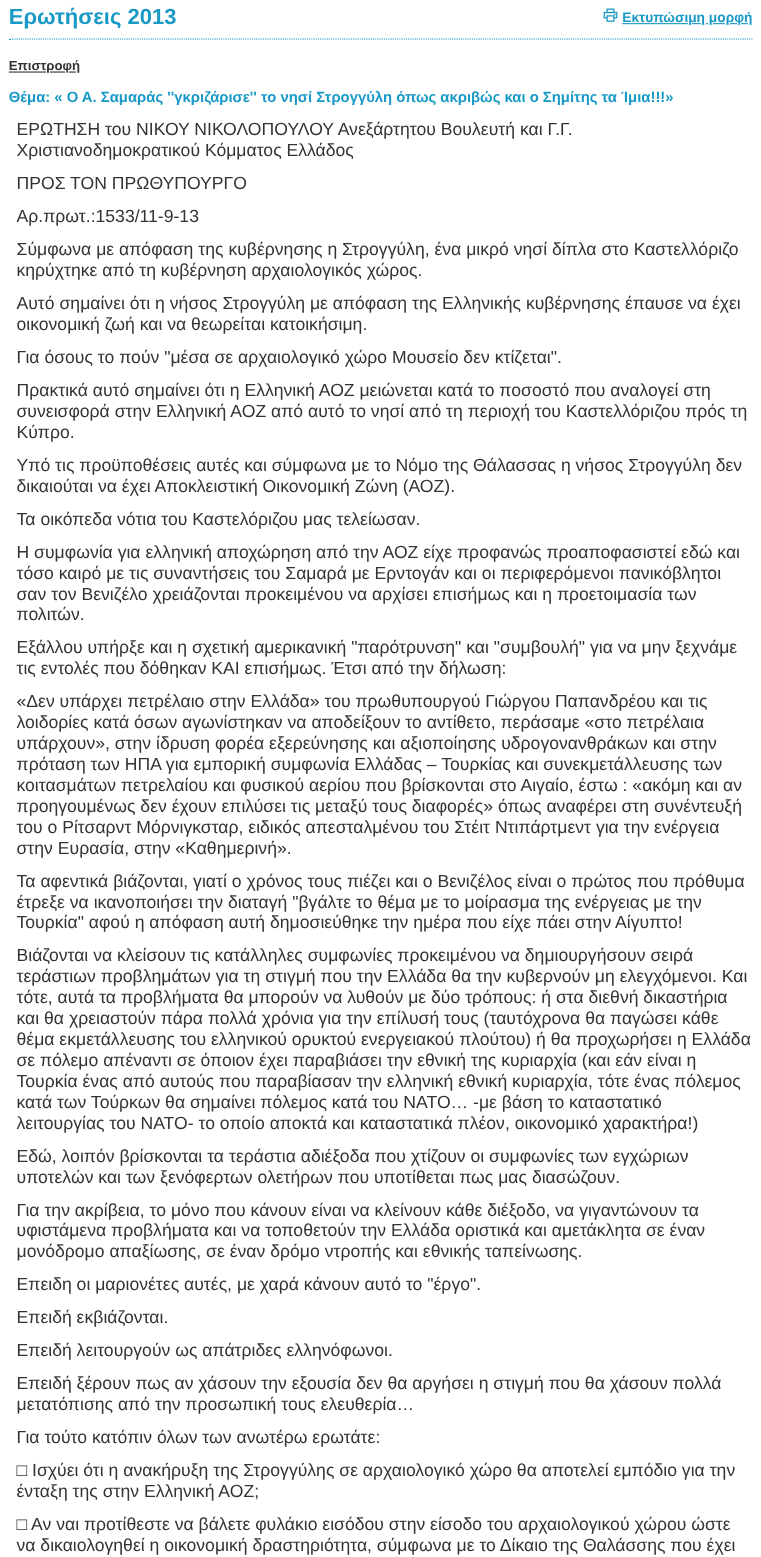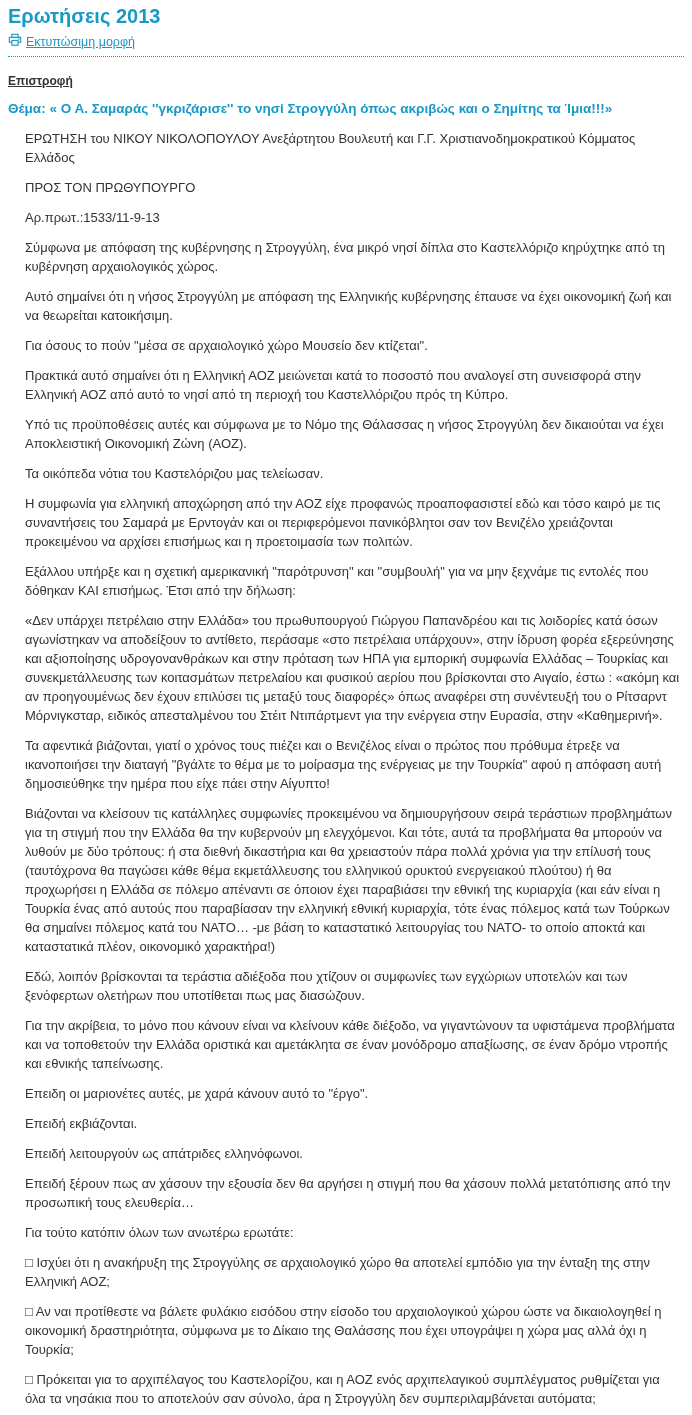--- a/index.html
+++ b/index.html
@@ -12,36 +12,35 @@
     width: 692px;
     min-height: 1415px;
     box-sizing: border-box;
     padding: 3px 8px 10px 8px;
     background: #ffffff;
   }
   .header-row {
     display: flex;
     justify-content: space-between;
     align-items: flex-start;
-    flex-direction: column;
   }
   .page-title {
     margin: 0;
     font-size: 20px;
     line-height: 26px;
     font-weight: bold;
     color: #1899C6;
   }
   .print-link {
     display: flex;
     align-items: center;
     gap: 4px;
     margin-top: 4px;
     font-size: 12.5px;
-    font-weight: normal;
+    font-weight: bold;
     color: #1899C6;
     text-decoration: none;
     cursor: pointer;
     white-space: nowrap;
   }
   .print-link .label { text-decoration: underline; }
   .print-icon { display: inline-block; }
   .dotted-divider {
     border: none;
     border-bottom: 1px dotted #1899C6;
@@ -59,22 +58,22 @@
   }
   .subject-title {
     margin: 11px 0 0 0;
     font-size: 13.5px;
     line-height: 18px;
     font-weight: bold;
     color: #1899C6;
   }
   .article-body { margin-top: 11px; }
   .article-body p {
-    margin: 0 0 11px 17px;
-    font-size: 13px;
+    margin: 0 0 11px 7px;
+    font-size: 16px;
     line-height: 19px;
     color: #333333;
   }
 </style>
 </head>
 <body>
 
 <div class="page">
 
   <div class="header-row">

